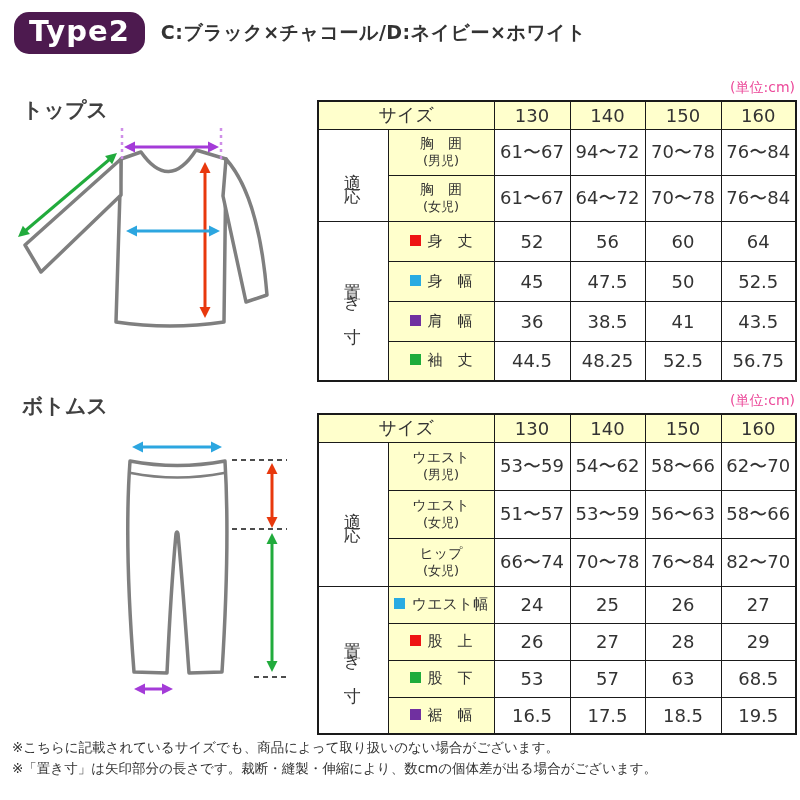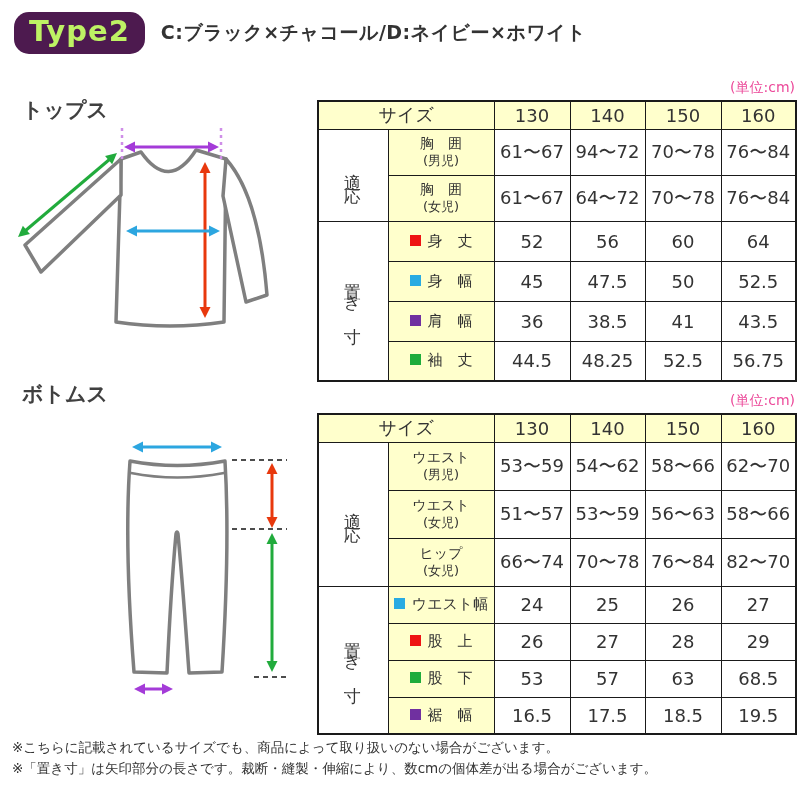--- a/index.html
+++ b/index.html
@@ -6,21 +6,21 @@
   .page{position:relative;width:800px;height:800px;background:#fff;overflow:hidden;
         font-family:"DejaVu Sans","Liberation Sans",sans-serif;color:#333;}
   
   .header-row{position:absolute;left:14px;top:12px;display:flex;align-items:center;gap:16px;}
   .badge{display:inline-block;background:#4d1a4f;color:#fff;font-size:29px;font-weight:bold;
          line-height:1;padding:5px 15px 8px;border-radius:15px;letter-spacing:1px;}
   .color-info{font-size:19px;font-weight:bold;color:#333;letter-spacing:.5px;}
   
   .section-heading{position:absolute;left:14px;margin:8px;font-size:21px;font-weight:bold;color:#404040;}
   #tops-heading{top:88px;}
-  #bottoms-heading{top:372px;}
+  #bottoms-heading{top:384px;}
   
   .unit{position:absolute;left:317px;width:478px;text-align:right;font-size:14px;color:#ec4899;}
   #tops-unit{top:79px;}
   #bottoms-unit{top:392px;}
   
   .size-table{position:absolute;border-collapse:collapse;table-layout:fixed;
               border:2px solid var(--bdr,#1a1a1a);}
   #tops-table{left:317px;top:100px;}
   #bottoms-table{left:317px;top:413px;}
   .size-table td{border:1px solid var(--bdr,#1a1a1a);text-align:center;vertical-align:middle;
@@ -57,21 +57,21 @@
   .dash-k{stroke:#4d4d4d;stroke-width:2.2;stroke-dasharray:5,4;fill:none;}
   
   .notes{position:absolute;left:12px;top:737px;font-size:13.5px;line-height:21px;color:#333;}
 </style>
 </head>
 <body>
 
 <div class="page">
 
   <div class="header-row">
-    <span class="badge" style="background: rgb(77, 26, 79); color: #bef264;">Type2</span>
+    <span class="badge" style="background: rgb(77, 26, 79); color: #ffffff;">Type2</span>
     <span class="color-info">C:ブラック×チャコール/D:ネイビー×ホワイト</span>
   </div>
 
   <h2 class="section-heading" id="tops-heading">トップス</h2>
 
   <svg class="illus" id="tops-illus" width="300" height="230" viewBox="0 0 300 230">
     <g>
       <path class="g-outline" d="M121,41 L141,34 Q169,74 196,32 L226,41 L224,204 Q170,212 116,204 Z"></path>
       <path class="g-outline" d="M121,41 L25,127 L41,154 L121,77 Z"></path>
       <path class="g-outline" d="M226,41 Q259,78 267,177 L246,184 Q233,125 223,78 Z"></path>

